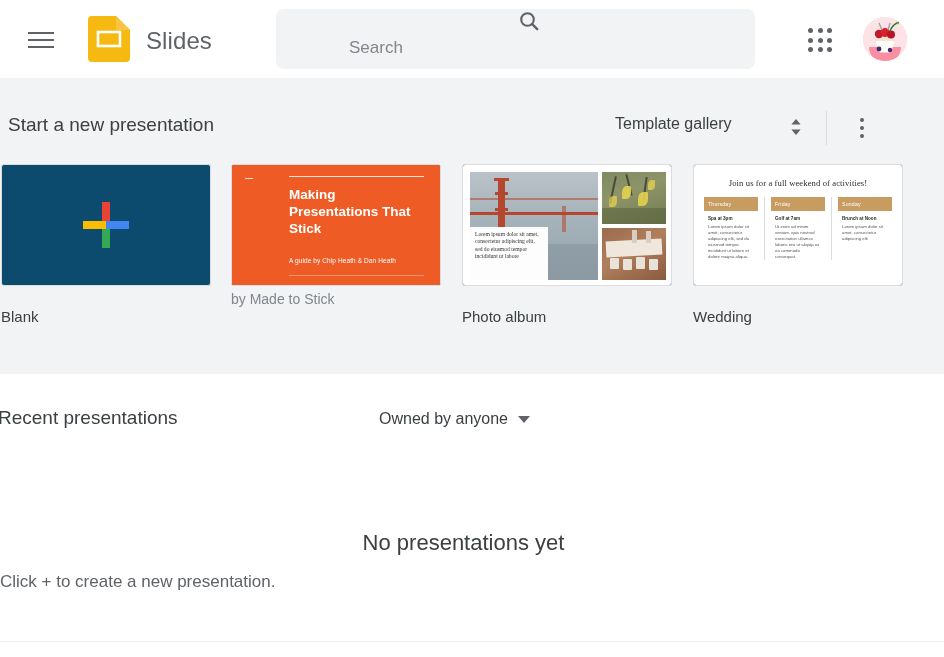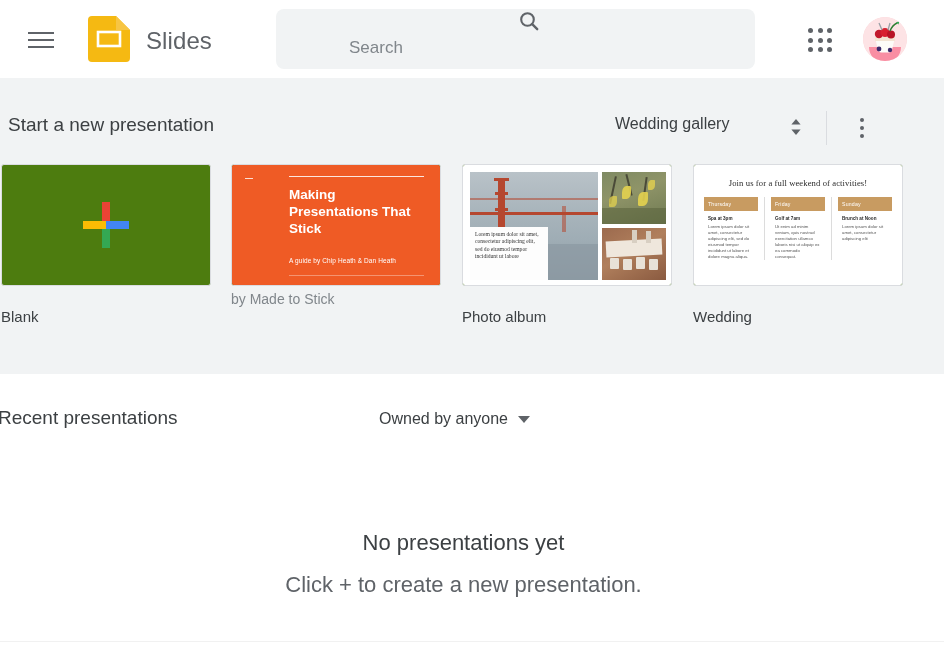--- a/index.html
+++ b/index.html
@@ -83,21 +83,21 @@
   .kebab {
     position: absolute; left: 851px; top: 6px; width: 22px; height: 32px; cursor: pointer;
     display: flex; flex-direction: column; align-items: center; justify-content: center; gap: 4px;
   }
   .kebab i { width: 4px; height: 4px; border-radius: 50%; background: #5f6368; display: block; }
 
   .cards { position: absolute; top: 86px; left: 0; width: 944px; }
   .card { position: absolute; top: 0; width: 210px; }
   .card .thumb {
     width: 210px; height: 122px; border-radius: 3px; overflow: hidden;
-    background: #4d7c0f; border: 1px solid #dadce0; cursor: pointer; position: relative;
+    background: #0c4a6e; border: 1px solid #dadce0; cursor: pointer; position: relative;
   }
   .card .cap {
     margin-top: 22px; font-size: 15px; color: #3c4043; cursor: pointer;
   }
   .card .sub { margin-top: 5px; font-size: 14px; color: #80868b; }
 
   
   .gplus { position: absolute; left: 50%; top: 50%; transform: translate(-50%,-50%); width: 52px; height: 52px; }
 
   
@@ -169,22 +169,22 @@
     border-top: 7px solid #5f6368;
   }
 
   
   .empty { position: absolute; top: 472px; left: 0; width: 944px; height: 170px; background: #fff; }
   .empty-title {
     position: absolute; top: 58px; width: 927px; text-align: center;
     font-size: 22px; color: #3c4043;
   }
   .empty-sub {
-    position: absolute; top: 100px; width: 927px; text-align: center;
-    font-size: 22px; color: #5f6368;
+    position: absolute; top: 100px; width: 927px; 
+    font-size: 17px; color: #5f6368;
   }
   .bottom-rule { position: absolute; top: 641px; left: 0; width: 944px; height: 1px; background: #f1f1f1; }
 </style>
 </head>
 <body>
 
 <div class="page">
 
   <div class="header">
 
@@ -243,21 +243,21 @@
         <circle cx="16" cy="32" r="2.4" fill="#3b2a6b"></circle>
         <circle cx="27" cy="33" r="2.2" fill="#3b2a6b"></circle>
       </svg>
     </div>
   </div>
 
   <div class="template-section">
 
     <div class="tpl-head">
       <div class="tpl-title">Start a new presentation</div>
-      <div class="tpl-gallery">Wedding gallery</div>
+      <div class="tpl-gallery">Template gallery</div>
       <div class="tpl-chevrons">
         <svg viewBox="0 0 20 22" width="20" height="22">
           <path d="M10 3 L14.6 8.4 H5.4 Z" fill="#5f6368"></path>
           <path d="M10 19 L14.6 13.6 H5.4 Z" fill="#5f6368"></path>
         </svg>
       </div>
       <div class="divider-v"></div>
       <div class="kebab">
         <i></i>
           <i></i>

